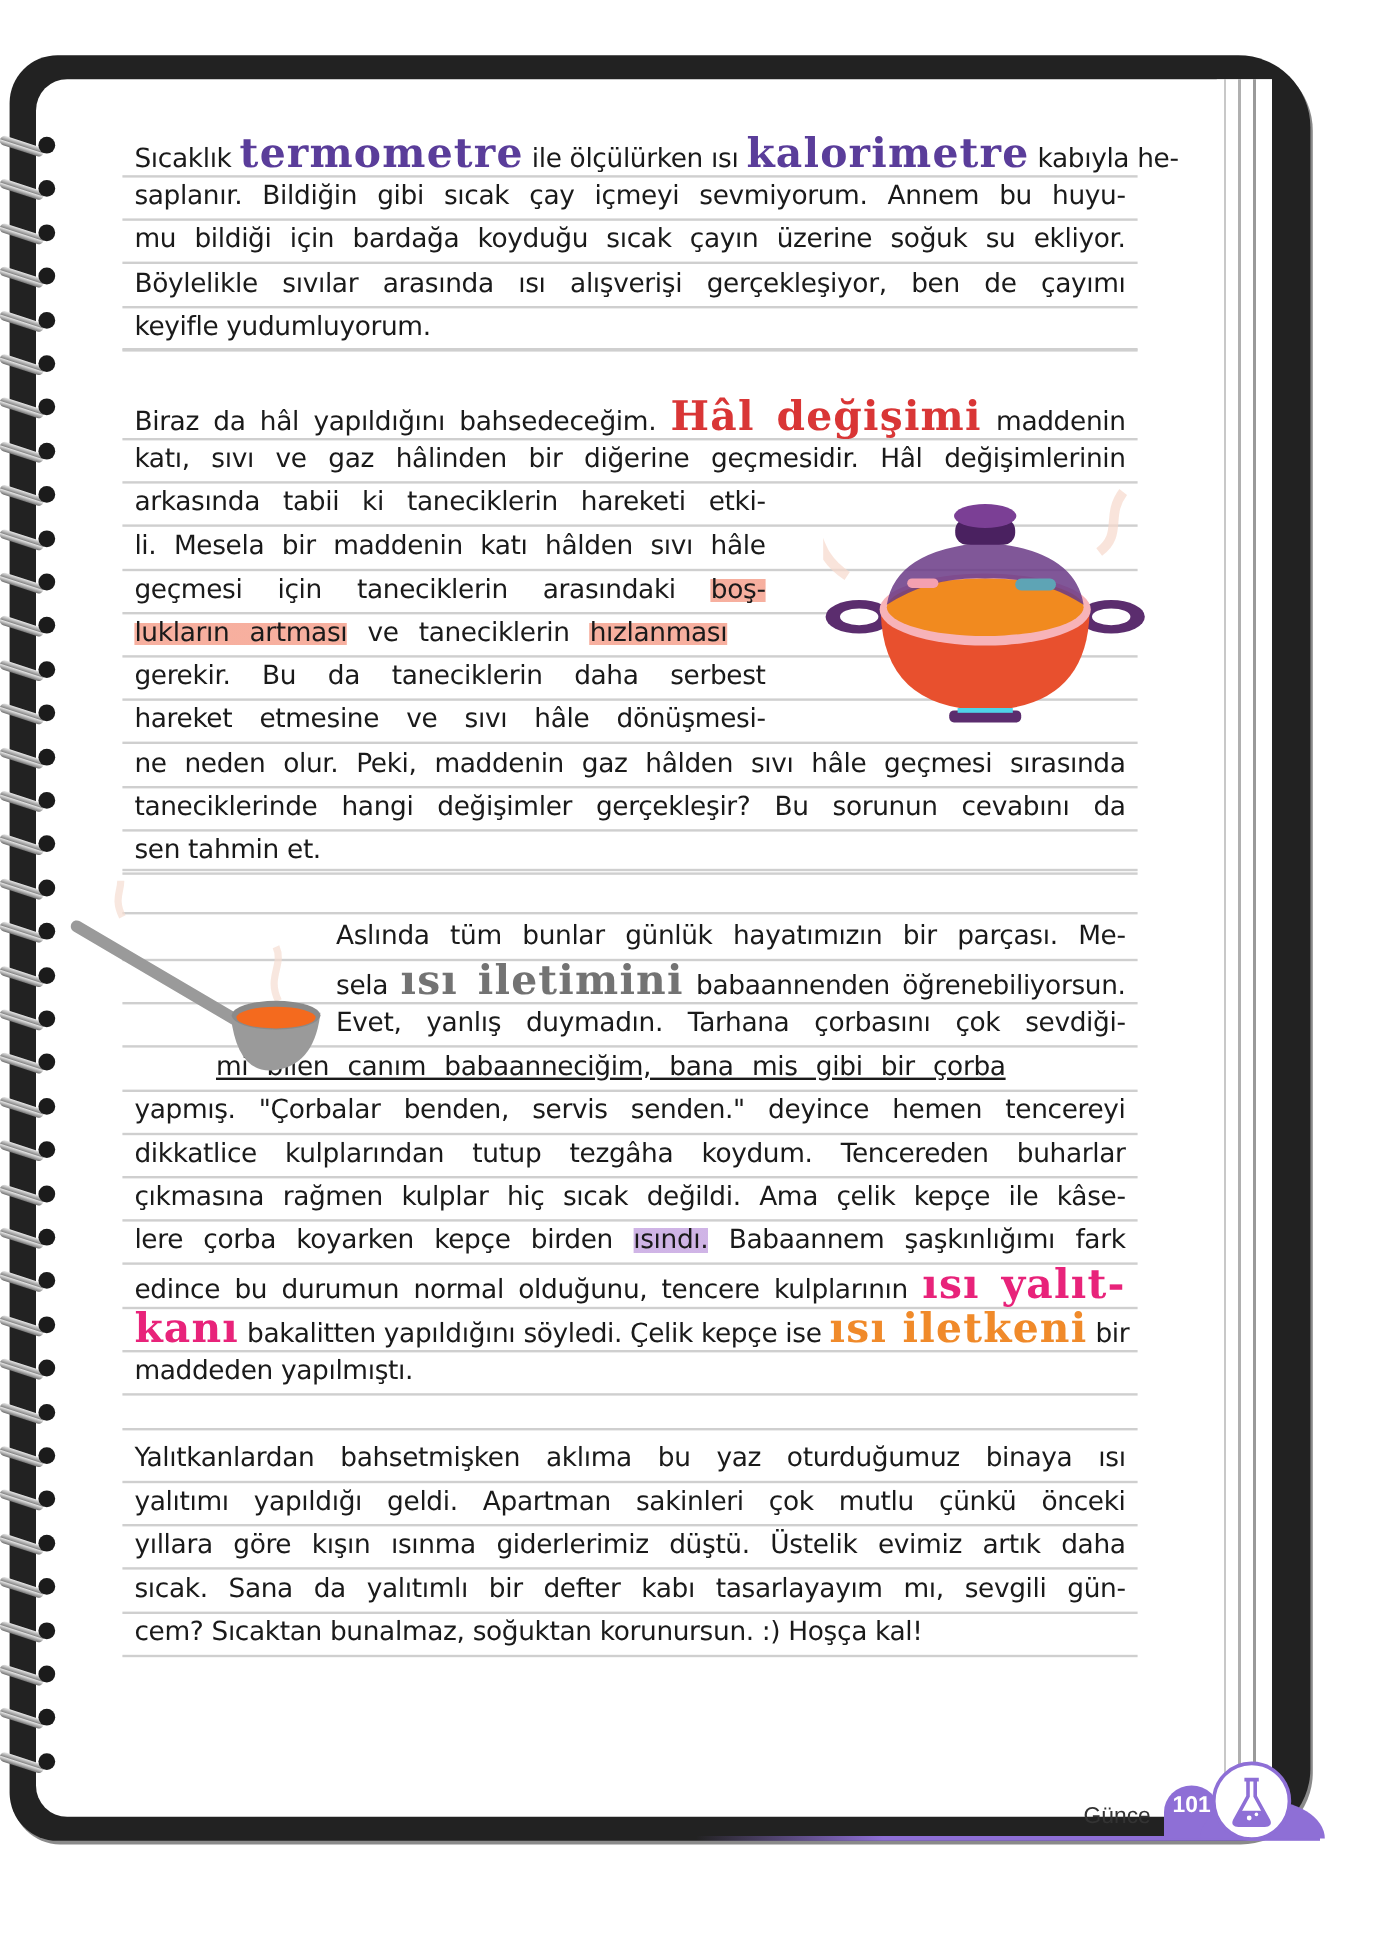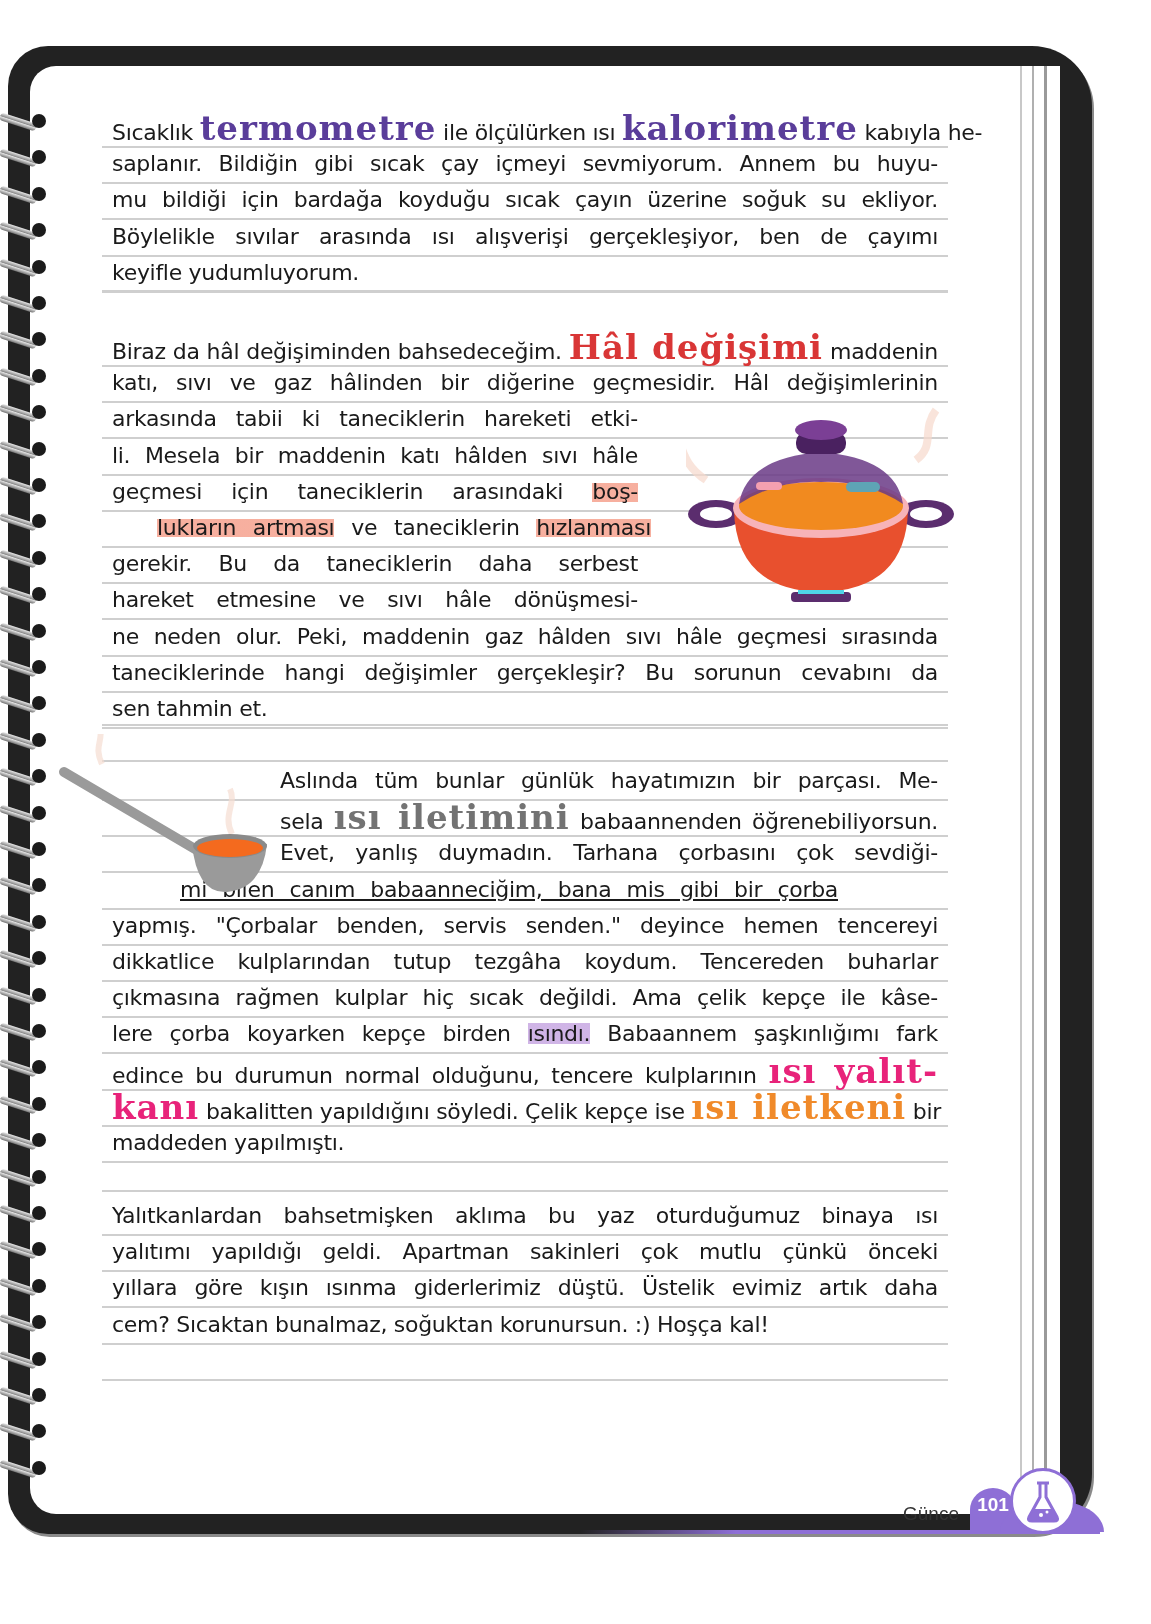--- a/index.html
+++ b/index.html
@@ -245,26 +245,26 @@
   </div>
 
 <div class="text" id="p1" style="top:110px;">
     <span class="line"><span>Sıcaklık </span><span class="hl-word c-purple">termometre</span><span> ile ölçülürken ısı </span><span class="hl-word c-purple">kalorimetre</span><span> kabıyla he-</span></span>
     <span class="line"><span>saplanır. Bildiğin gibi sıcak çay içmeyi sevmiyorum. Annem bu huyu-</span></span>
     <span class="line"><span>mu bildiği için bardağa koyduğu sıcak çayın üzerine soğuk su ekliyor.</span></span>
     <span class="line"><span>Böylelikle sıvılar arasında ısı alışverişi gerçekleşiyor, ben de çayımı</span></span>
     <span class="line last"><span>keyifle yudumluyorum.</span></span>
   </div>
 <div class="text" id="p2" style="top:329px;">
-    <span class="line"><span>Biraz da hâl değişiminden bahsedeceğim. </span><span class="hl-word c-red">Hâl değişimi</span><span> maddenin</span></span>
+    <span class="line"><span>Biraz da hâl yapıldığını bahsedeceğim. </span><span class="hl-word c-red">Hâl değişimi</span><span> maddenin</span></span>
     <span class="line"><span>katı, sıvı ve gaz hâlinden bir diğerine geçmesidir. Hâl değişimlerinin</span></span>
     <span class="line" style="width: 526px;"><span>arkasında tabii ki taneciklerin hareketi etki-</span></span>
     <span class="line" style="width: 526px;"><span>li. Mesela bir maddenin katı hâlden sıvı hâle</span></span>
     <span class="line" style="width: 526px;"><span>geçmesi için taneciklerin arasındaki </span><span class="marker-red">boş-</span></span>
-    <span class="line" style="width: 494px; margin-left: 45px;"><span class="marker-red">lukların artması</span><span> ve taneciklerin </span><span class="marker-red">hızlanması</span></span>
+    <span class="line" style="width: 494px;"><span class="marker-red">lukların artması</span><span> ve taneciklerin </span><span class="marker-red">hızlanması</span></span>
     <span class="line" style="width: 526px;"><span>gerekir. Bu da taneciklerin daha serbest</span></span>
     <span class="line" style="width: 526px;"><span>hareket etmesine ve sıvı hâle dönüşmesi-</span></span>
     <span class="line"><span>ne neden olur. Peki, maddenin gaz hâlden sıvı hâle geçmesi sırasında</span></span>
     <span class="line"><span>taneciklerinde hangi değişimler gerçekleşir? Bu sorunun cevabını da</span></span>
     <span class="line last"><span>sen tahmin et.</span></span>
   </div>
 <div class="text" id="p3" style="top:763px;">
     <span class="line" style="margin-left: 168px; width: 658px;"><span>Aslında tüm bunlar günlük hayatımızın bir parçası. Me-</span></span>
     <span class="line" style="margin-left: 168px; width: 658px;"><span>sela </span><span class="hl-word c-blue">ısı iletimini</span><span> babaannenden öğrenebiliyorsun.</span></span>
     <span class="line" style="margin-left: 168px; width: 658px;"><span>Evet, yanlış duymadın. Tarhana çorbasını çok sevdiği-</span></span>
@@ -274,20 +274,21 @@
     <span class="line"><span>çıkmasına rağmen kulplar hiç sıcak değildi. Ama çelik kepçe ile kâse-</span></span>
     <span class="line"><span>lere çorba koyarken kepçe birden </span><span class="marker-purple">ısındı.</span><span> Babaannem şaşkınlığımı fark</span></span>
     <span class="line"><span>edince bu durumun normal olduğunu, tencere kulplarının </span><span class="hl-word c-pink">ısı yalıt-</span></span>
     <span class="line"><span class="hl-word c-pink">kanı</span><span> bakalitten yapıldığını söyledi. Çelik kepçe ise </span><span class="hl-word c-orange">ısı iletkeni</span><span> bir</span></span>
     <span class="line last"><span>maddeden yapılmıştı.</span></span>
   </div>
 <div class="text" id="p4" style="top:1198px;">
     <span class="line"><span>Yalıtkanlardan bahsetmişken aklıma bu yaz oturduğumuz binaya ısı</span></span>
     <span class="line"><span>yalıtımı yapıldığı geldi. Apartman sakinleri çok mutlu çünkü önceki</span></span>
     <span class="line"><span>yıllara göre kışın ısınma giderlerimiz düştü. Üstelik evimiz artık daha</span></span>
+    <span class="line"><span>sıcak. Sana da yalıtımlı bir defter kabı tasarlayayım mı, sevgili gün-</span></span>
     <span class="line last"><span>cem? Sıcaktan bunalmaz, soğuktan korunursun. :) Hoşça kal!</span></span>
   </div>
 
 <svg class="pot" viewBox="0 0 270 210">
   <path d="M-20 20 C0 40 -10 60 20 80" stroke="#f6d8cc" stroke-width="8" fill="none" opacity="0.7"></path>
   <path d="M250 10 C235 30 250 45 230 60" stroke="#f6d8cc" stroke-width="8" fill="none" opacity="0.7"></path>
   <ellipse cx="30" cy="114" rx="28" ry="14" fill="#5b2d6e"></ellipse>
   <ellipse cx="30" cy="114" rx="16" ry="7" fill="#ffffff"></ellipse>
   <ellipse cx="240" cy="114" rx="28" ry="14" fill="#5b2d6e"></ellipse>
   <ellipse cx="240" cy="114" rx="16" ry="7" fill="#ffffff"></ellipse>

